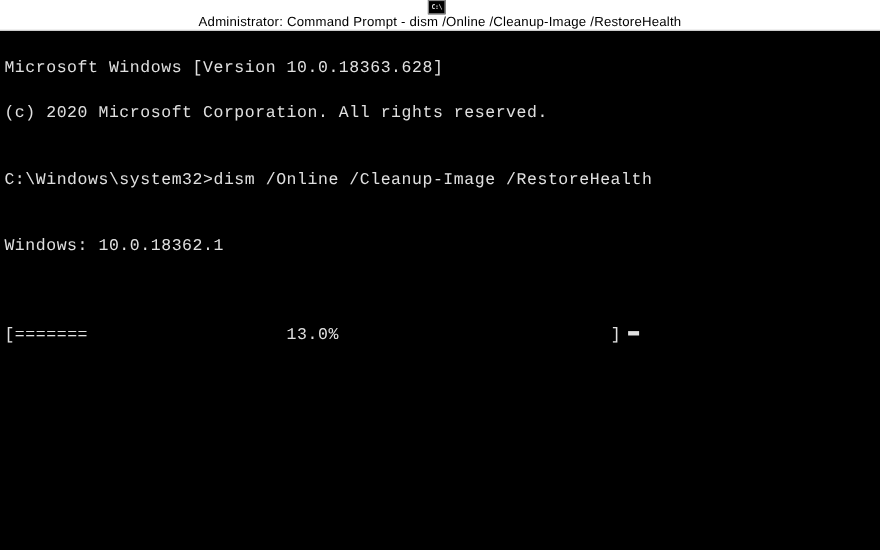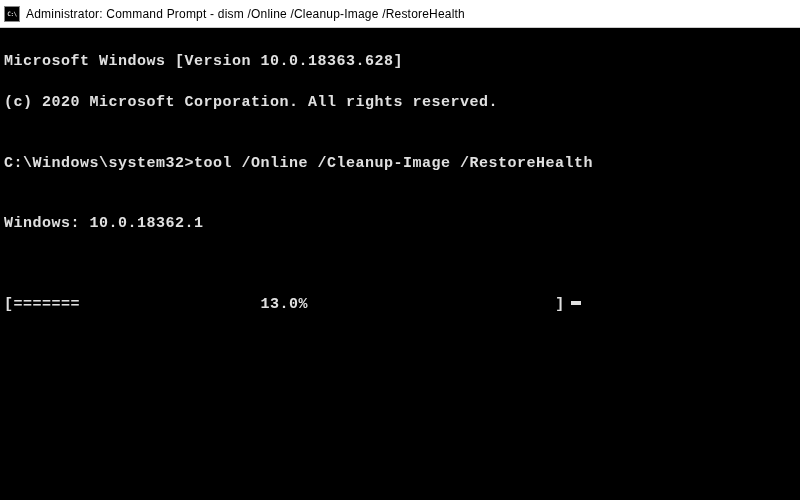--- a/index.html
+++ b/index.html
@@ -17,20 +17,21 @@
     .titlebar {
       background: #fff;
       height: 28px;
       display: flex;
       align-items: center;
       padding: 0 4px;
       font-family: 'Segoe UI', Tahoma, sans-serif;
       font-size: 12px;
       color: #000;
       border-bottom: 1px solid #ccc;
+      flex-direction: column;
     }
     .titlebar-icon {
       width: 16px;
       height: 16px;
       margin-right: 6px;
       background: #000;
       border: 1px solid #888;
       display: flex;
       align-items: center;
       justify-content: center;
@@ -54,21 +55,20 @@
     .terminal {
       padding: 4px 4px;
       color: #e0e0e0;
       font-size: 15px;
       line-height: 1.35;
       letter-spacing: 0.5px;
       white-space: pre;
     }
     .terminal-line {
       display: block;
-      font-weight: bold;
     }
     .progress-line {
       display: flex;
       align-items: center;
     }
     .progress-segment {
       white-space: pre;
     }
     .cursor {
       display: inline-block;
@@ -86,19 +86,19 @@
 
 <div class="titlebar">
   <span class="titlebar-icon"></span>
   <span class="titlebar-text">Administrator: Command Prompt - dism  /Online /Cleanup-Image /RestoreHealth</span>
 </div>
 
 <div class="terminal">
 <span class="terminal-line">Microsoft Windows [Version 10.0.18363.628]</span>
 <span class="terminal-line">(c) 2020 Microsoft Corporation. All rights reserved.</span>
 <span class="terminal-line"></span>
-<span class="terminal-line"><span>C:\Windows\system32&gt;</span><span>tool /Online /Cleanup-Image /RestoreHealth</span></span>
+<span class="terminal-line"><span>C:\Windows\system32&gt;</span><span>dism /Online /Cleanup-Image /RestoreHealth</span></span>
 <span class="terminal-line"></span>
 <span class="terminal-line">Windows: 10.0.18362.1</span>
 <span class="terminal-line"></span>
 <span class="terminal-line"></span>
 <span class="terminal-line progress-line"><span class="progress-segment">[</span><span class="progress-segment">=======</span><span class="progress-segment">                   </span><span class="progress-segment">13.0%</span><span class="progress-segment">                          </span><span class="progress-segment">]</span><span class="cursor"></span></span>
 </div>
 
 </body></html>

